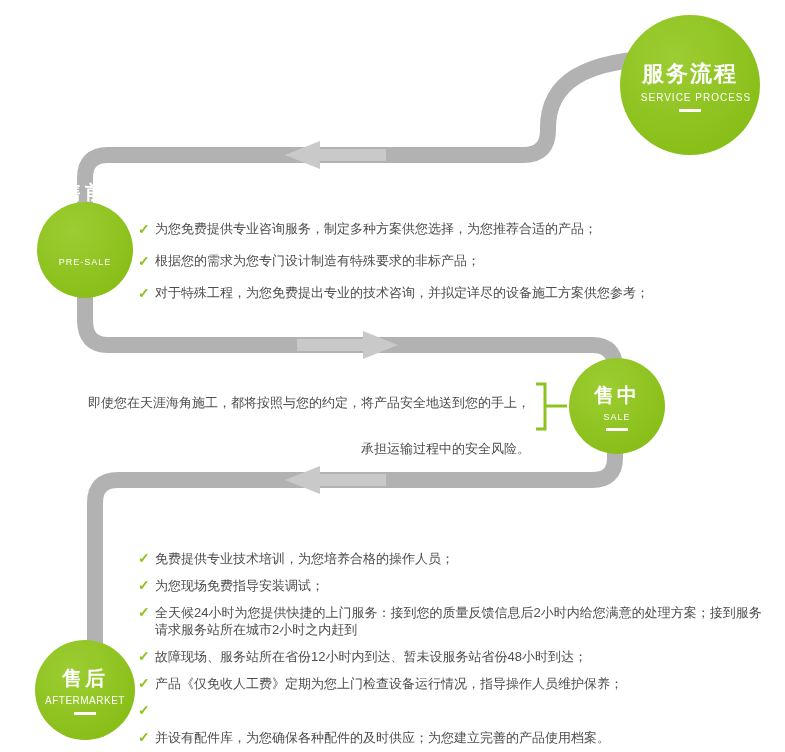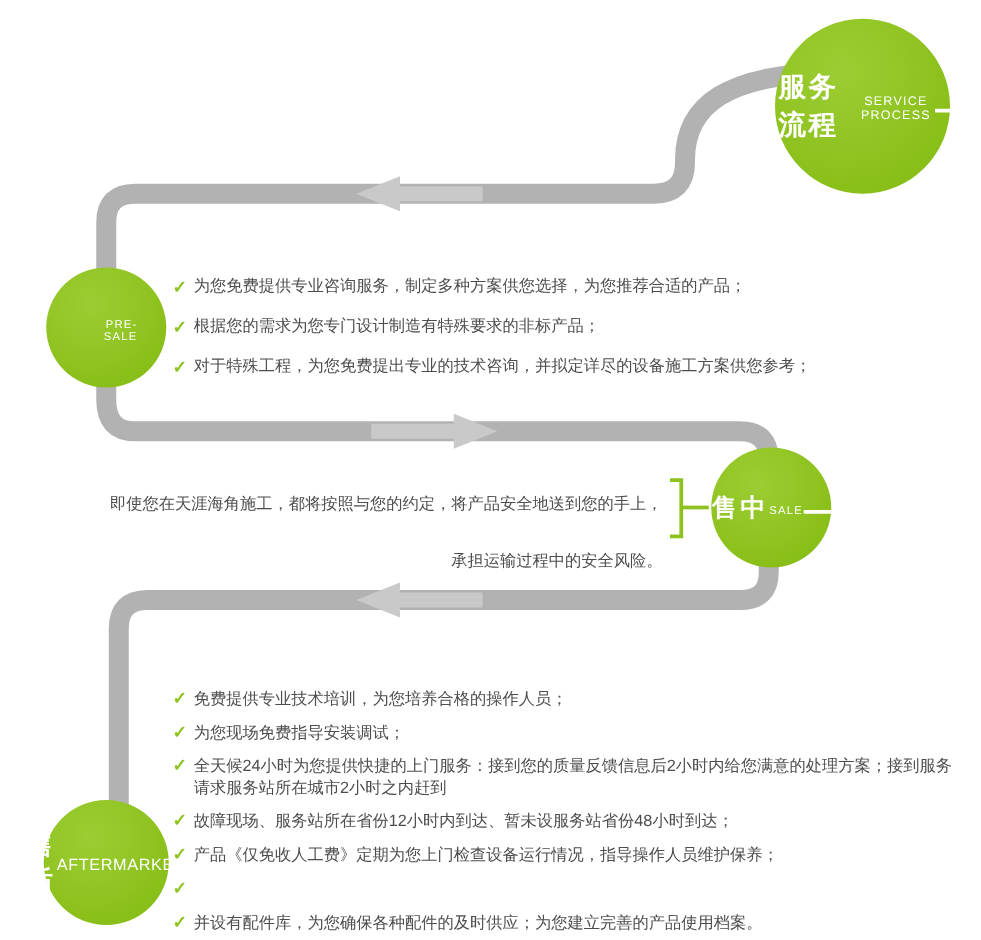--- a/index.html
+++ b/index.html
@@ -11,41 +11,41 @@
     font-family:"Liberation Sans", sans-serif;
   }
   svg.flow { position:absolute; left:0; top:0; }
 
   
   .bubble {
     position:absolute;
     border-radius:50%;
     background: radial-gradient(circle at 38% 30%, #9ccd33, #83ba10);
     color:#fff;
-    display:flex; flex-direction:row;
+    display:flex; flex-direction:column;
     align-items:center; justify-content:center;
     text-align:center;
     z-index:3;
   }
   .bubble .zh { font-weight:bold; }
   .bubble .en { margin-top:3px; letter-spacing:1px; }
   .bubble .bar { width:22px; height:3px; background:#fff; margin-top:6px; }
 
   .bubble.main { left:620px; top:15px; width:140px; height:140px; }
   .bubble.main .zh { font-size:22px; letter-spacing:2px; }
   .bubble.main .en { font-size:10px;margin-left:12px; }
 
   .bubble.stage { width:96px; height:96px; }
   .bubble.stage .zh { font-size:20px; letter-spacing:3px; }
   .bubble.stage .en { font-size:9px;text-align:right; }
 
-  #presale-bubble { left:37px; top:214px;gap:48px; }
+  #presale-bubble { left:37px; top:202px;gap:48px; }
   #sale-bubble { left:569px; top:358px; }
   #aftermarket-bubble { left:35px; top:640px; width:100px; height:100px; }
-  #aftermarket-bubble .en { font-size:13px; letter-spacing:0.5px; }
+  #aftermarket-bubble .en { font-size:10px; letter-spacing:0.5px; }
 
   
   .list { position:absolute; left:138px; display:flex; flex-direction:column; z-index:2; }
   .row { display:flex; align-items:flex-start; }
   .check {
     color:#8ec31f; font-size:14px; font-weight:bold;
     flex:0 0 17px; width:17px; line-height:18px;
   }
   .txt { font-size:13px; color:#4d4d4d; line-height:18px; }
 

